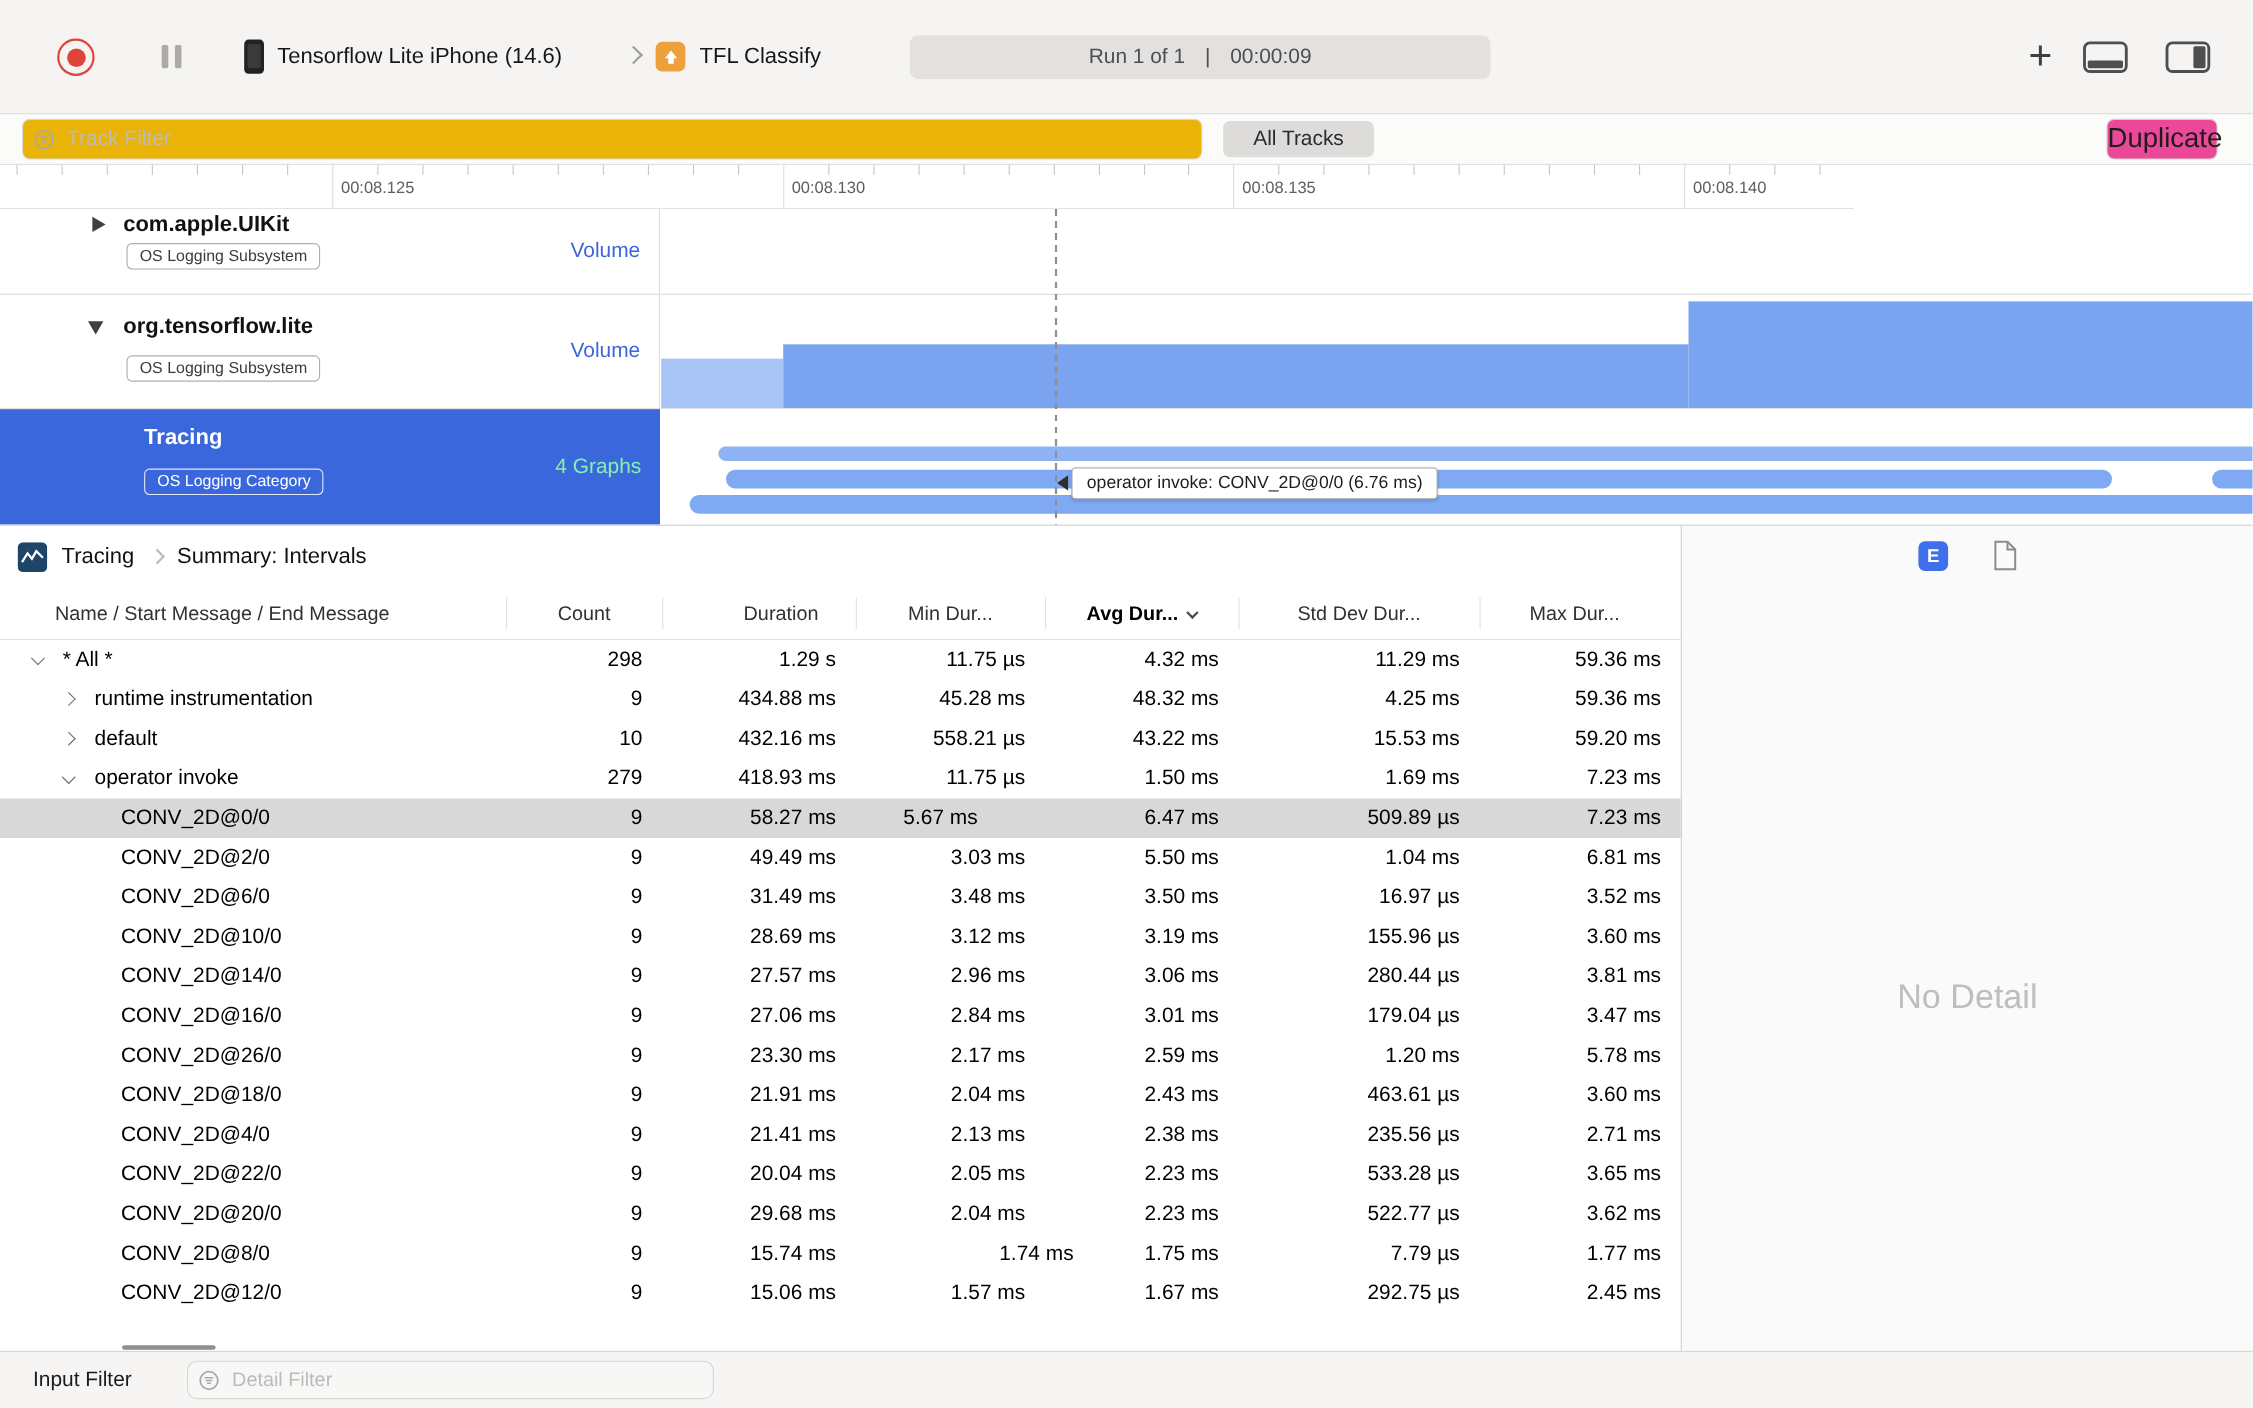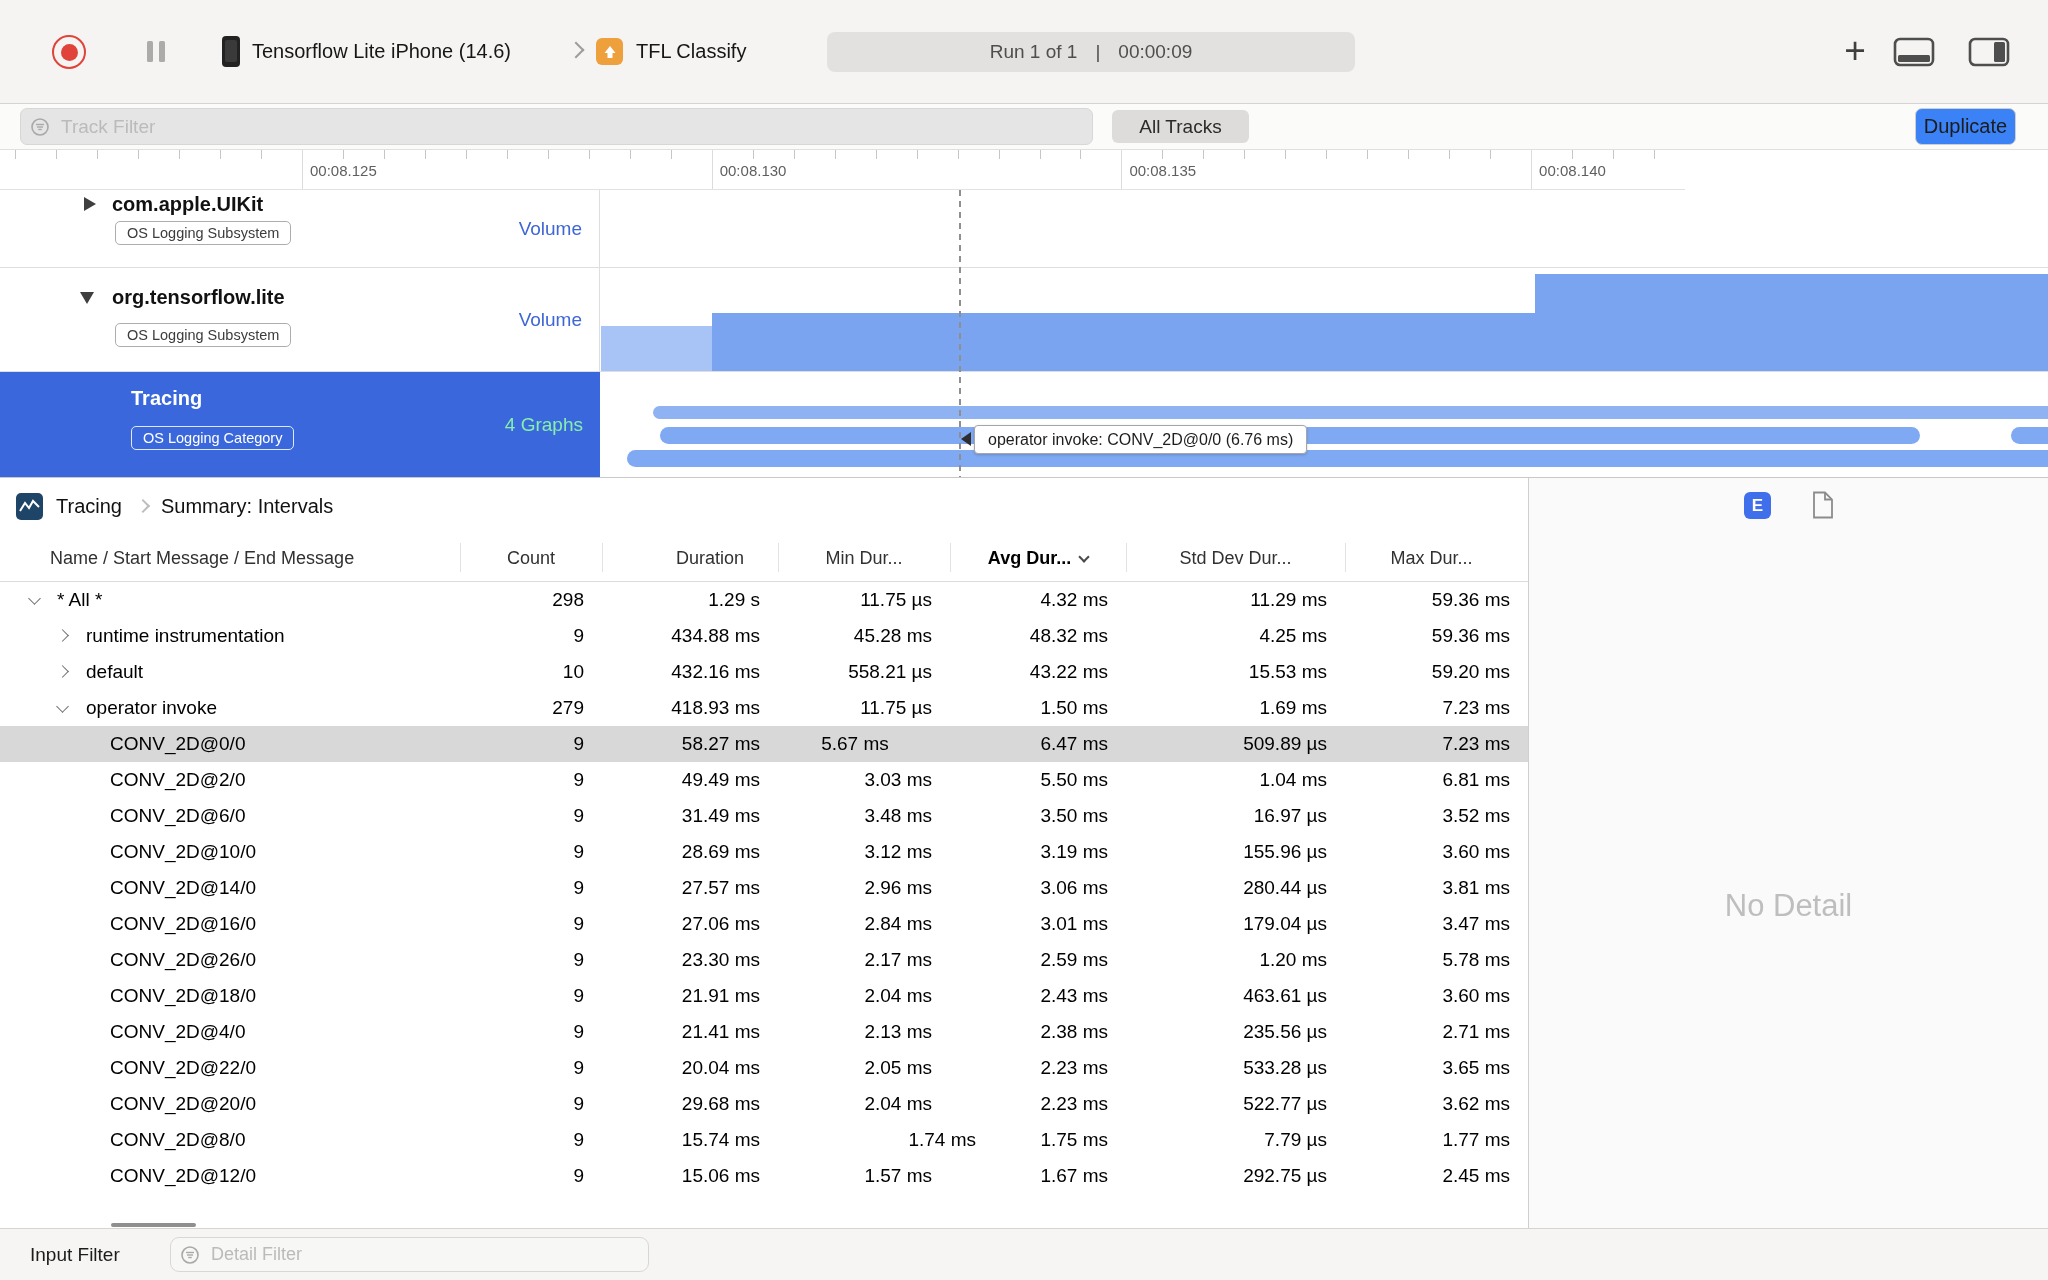--- a/index.html
+++ b/index.html
@@ -22,25 +22,25 @@
   .run-display { position:absolute; left:827px; top:32px; width:528px; height:40px; background:#E3E1DF; border-radius:8px; display:flex; align-items:center; justify-content:center; gap:18px; font-size:19px; color:#4E4E4E; }
   .plus-btn { position:absolute; left:1833px; top:28px; width:44px; height:48px; font-size:37px; font-weight:300; color:#3F3F3F; text-align:center; line-height:46px; }
   .pane-btn { position:absolute; top:37px; width:42px; height:30px; }
   .pane-btn.b1 { left:1893px; }
   .pane-btn.b2 { left:1968px; }
 
   
   .filterbar { position:absolute; left:0; top:104px; width:2048px; height:46px; background:#FBFBFA; border-bottom:1px solid #E1E0DF; }
   .filter-field { position:absolute; }
   .filter-field svg { position:absolute; left:10px; top:50%; transform:translateY(-50%); }
-  .filter-field input { width:100%; height:100%; border:1px solid #D8D7D6; border-radius:7px; background:#e5e5e5; padding-left:40px; font-family:"Liberation Sans",sans-serif; font-size:19px; color:#333; outline:none; }
+  .filter-field input { width:100%; height:100%; border:1px solid #D8D7D6; border-radius:7px; background:#eab308; padding-left:40px; font-family:"Liberation Sans",sans-serif; font-size:19px; color:#333; outline:none; }
   .filter-field input::placeholder { color:#BBBBBA; }
   .track-filter { left:20px; top:4px; width:1073px; height:37px; }
   .all-tracks-btn { position:absolute; left:1112px; top:6px; width:137px; height:33px; background:#DEDCDB; border-radius:6px; font-size:19px; color:#2B2B2B; text-align:center; line-height:33px; }
-  .duplicate-btn { position:absolute; left:1915px; top:4px; width:101px; height:37px; background:#3b82f6; border:1px solid #D0CFCE; border-radius:7px; font-size:20px; color:#1C1C1C; text-align:center; line-height:35px; }
+  .duplicate-btn { position:absolute; left:1915px; top:4px; width:101px; height:37px; background:#ec4899; border:1px solid #D0CFCE; border-radius:7px; font-size:25px; color:#1C1C1C; text-align:center; line-height:35px; }
 
   
   .ruler { position:absolute; left:0; top:150px; width:1685px; height:40px; background:#fff; border-bottom:1px solid #E2E2E2; overflow:hidden; }
   .tick { position:absolute; top:0; width:1px; height:9px; background:#C6C6C6; }
   .tick.major { height:40px; background:#DCDCDC; }
   .tick-label { position:absolute; top:12px; font-size:15px; color:#5F5F5F; white-space:nowrap; }
 
   
   .tracks { position:absolute; left:0; top:190px; width:2048px; height:287px; background:#fff; }
   .track { position:absolute; left:0; width:2048px; }

